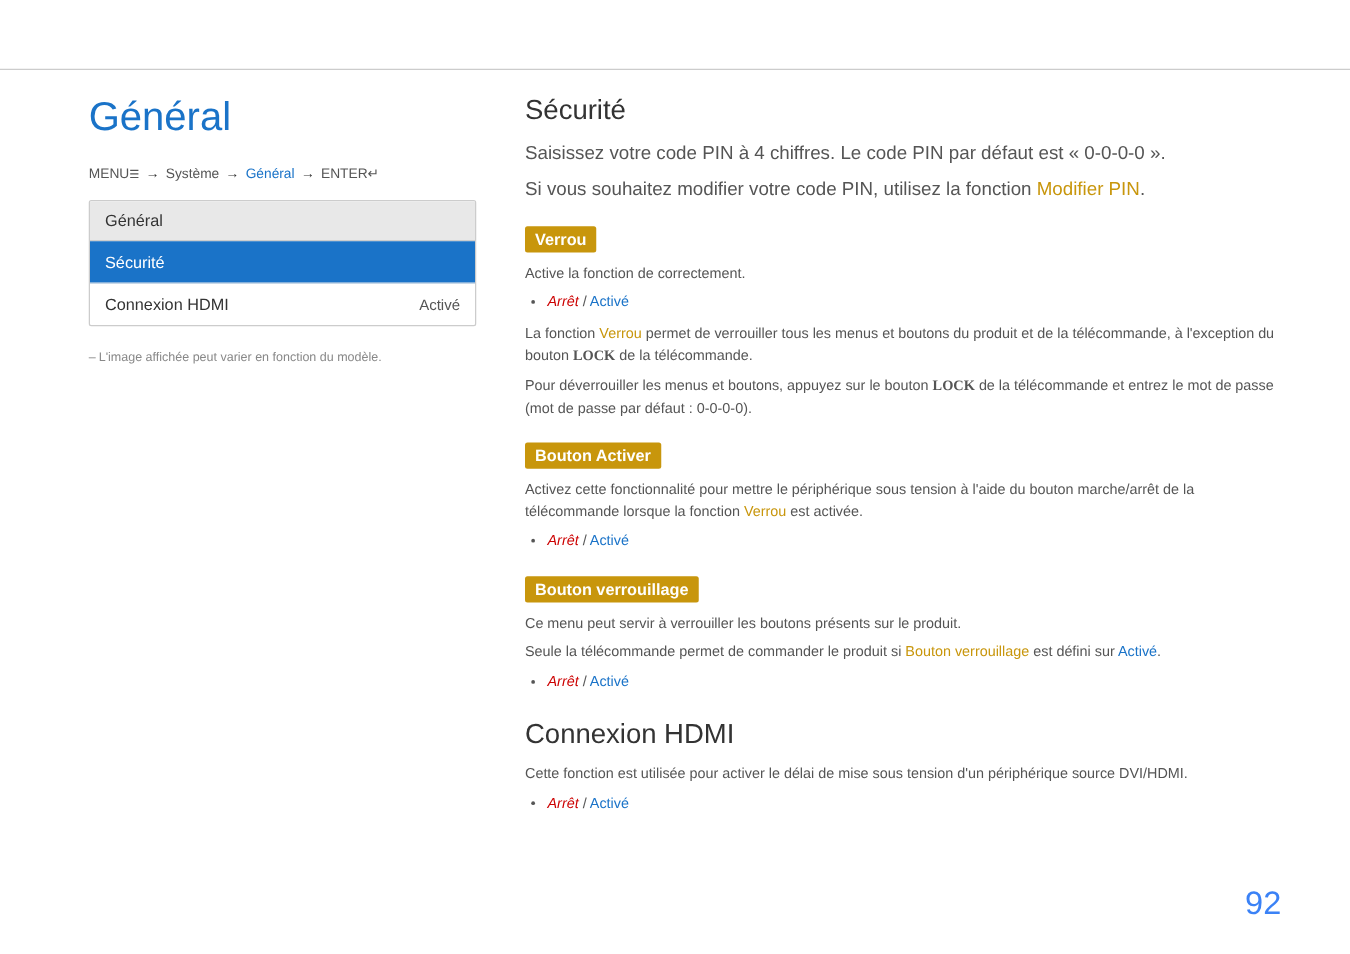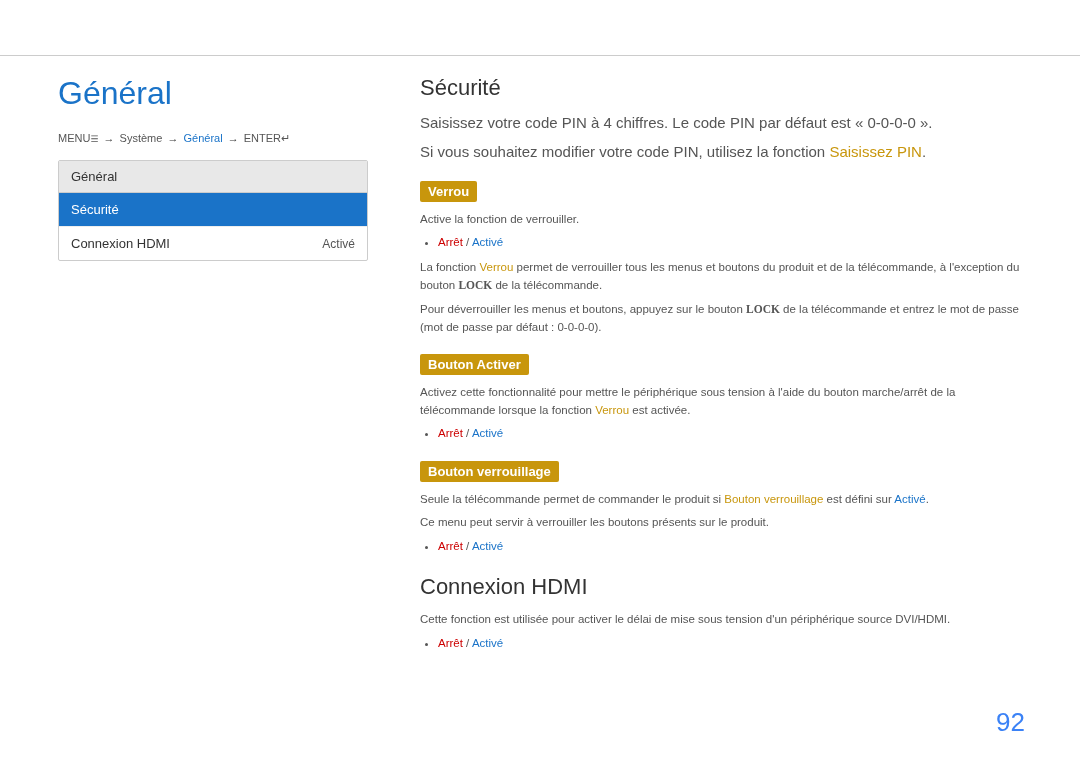--- a/index.html
+++ b/index.html
@@ -18,21 +18,21 @@
       top: 55px;
       left: 0;
       right: 0;
       height: 1px;
       background: #ccc;
     }
 
     .left-panel {
       position: absolute;
       top: 55px;
-      left: 58px;
+      left: 71px;
       width: 310px;
     }
 
     .left-panel-title {
       font-size: 32px;
       color: #1a73c8;
       font-weight: 300;
       margin-top: 20px;
       margin-bottom: 20px;
     }
@@ -142,21 +142,21 @@
     .bullet-item {
       font-size: 11.5px;
       color: #555;
       margin-left: 18px;
       line-height: 1.7;
       list-style-type: disc;
     }
 
     .link-blue { color: #1a73c8; }
     .link-gold { color: #c8960c; }
-    .link-red { color: #c00; }
+    .link-red { color: #c00; font-style: italic; }
 
     ul { margin: 3px 0 5px 0; }
 
     .connexion-section {
       margin-top: 18px;
     }
 
     .note-text {
       font-size: 10.5px;
       color: #888;
@@ -205,34 +205,35 @@
     <div class="menu-item selected">
       <span>Sécurité</span>
       <span class="item-value"></span>
     </div>
     <div class="menu-item">
       <span>Connexion HDMI</span>
       <span class="item-value">Activé</span>
     </div>
   </div>
 
+  <p class="footnote">L'image affichée peut varier en fonction du modèle.</p>
 </div>
 
 <div class="right-panel">
 
   <h2 class="section-title">Sécurité</h2>
 
   <p class="section-intro">Saisissez votre code PIN à 4 chiffres. Le code PIN par défaut est « 0-0-0-0 ».</p>
   <p class="section-intro">
-    <span>Si vous souhaitez modifier votre code PIN, utilisez la fonction </span><span class="link-gold">Saisissez PIN</span><span>.</span>
+    <span>Si vous souhaitez modifier votre code PIN, utilisez la fonction </span><span class="link-gold">Modifier PIN</span><span>.</span>
   </p>
 
   <div>
     <div class="subsection-title">Verrou</div>
-    <p class="body-text">Active la fonction de verrouiller.</p>
+    <p class="body-text">Active la fonction de correctement.</p>
     <ul>
       <li class="bullet-item">
         <span class="link-red">Arrêt</span> / <span class="link-blue">Activé</span>
       </li>
     </ul>
     <p class="body-text">La fonction <span class="link-gold">Verrou</span> permet de verrouiller tous les menus et boutons du produit et de la télécommande, à l'exception du bouton <span class="bold">LOCK</span> de la télécommande.</p>
     <p class="body-text">Pour déverrouiller les menus et boutons, appuyez sur le bouton <span class="bold">LOCK</span> de la télécommande et entrez le mot de passe (mot de passe par défaut : 0-0-0-0).</p>
   </div>
 
   <div>
@@ -240,22 +241,22 @@
     <p class="body-text">Activez cette fonctionnalité pour mettre le périphérique sous tension à l'aide du bouton marche/arrêt de la télécommande lorsque la fonction <span class="link-gold">Verrou</span> est activée.</p>
     <ul>
       <li class="bullet-item">
         <span class="link-red">Arrêt</span> / <span class="link-blue">Activé</span>
       </li>
     </ul>
   </div>
 
   <div>
     <div class="subsection-title">Bouton verrouillage</div>
+    <p class="body-text">Ce menu peut servir à verrouiller les boutons présents sur le produit.</p>
     <p class="body-text">Seule la télécommande permet de commander le produit si <span class="link-gold">Bouton verrouillage</span> est défini sur <span class="link-blue">Activé</span>.</p>
-    <p class="body-text">Ce menu peut servir à verrouiller les boutons présents sur le produit.</p>
     <ul>
       <li class="bullet-item">
         <span class="link-red">Arrêt</span> / <span class="link-blue">Activé</span>
       </li>
     </ul>
   </div>
 
   <div class="connexion-section">
     <h2 class="section-title">Connexion HDMI</h2>
     <p class="body-text">Cette fonction est utilisée pour activer le délai de mise sous tension d'un périphérique source DVI/HDMI.</p>

